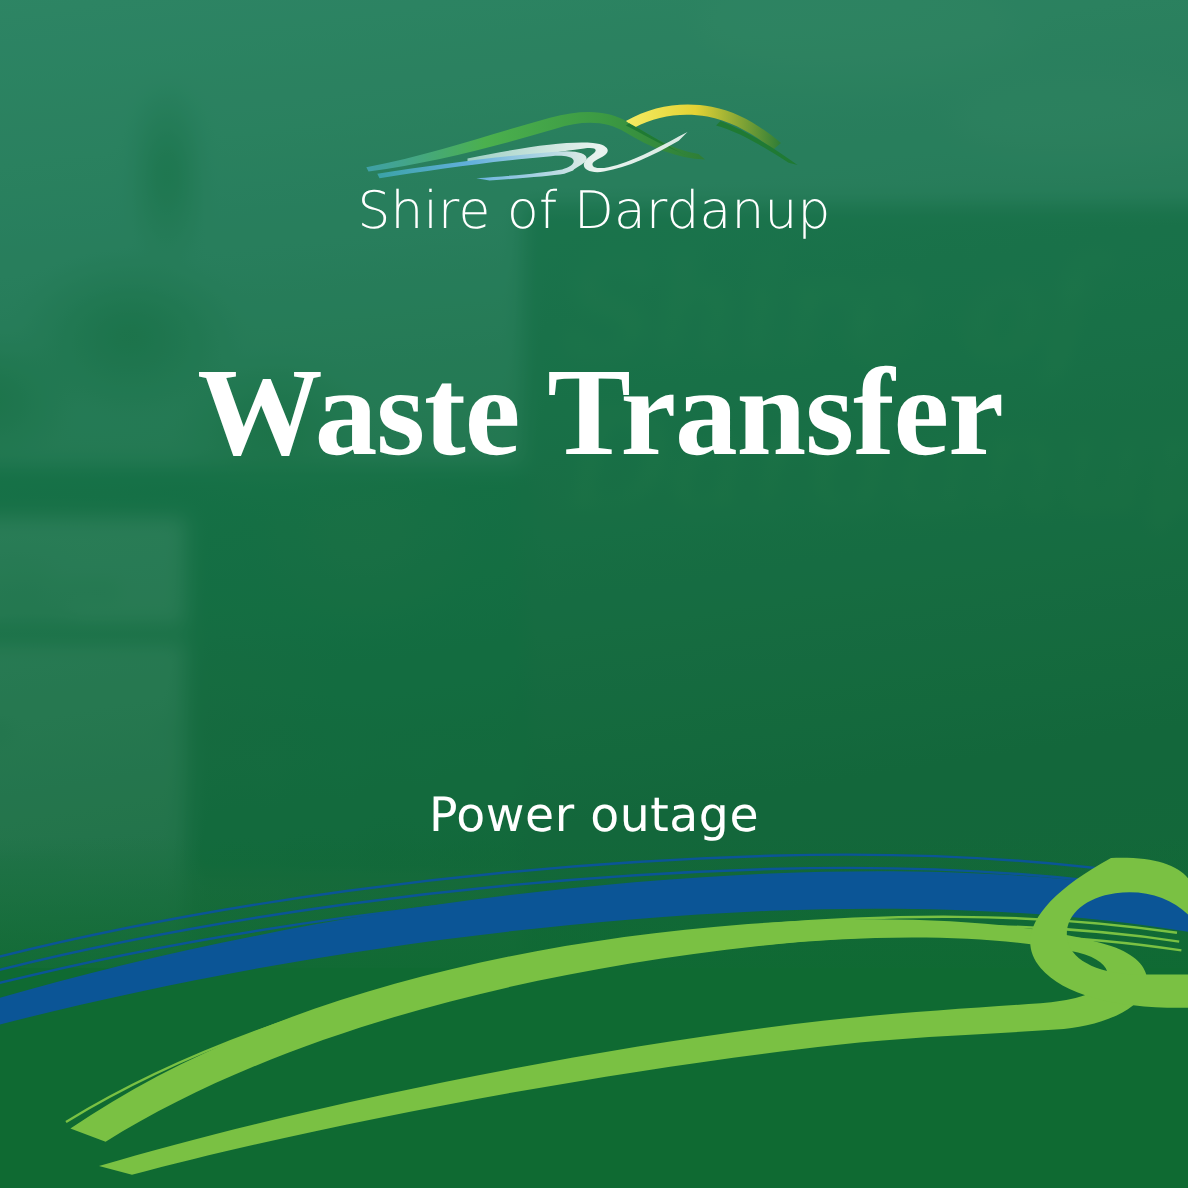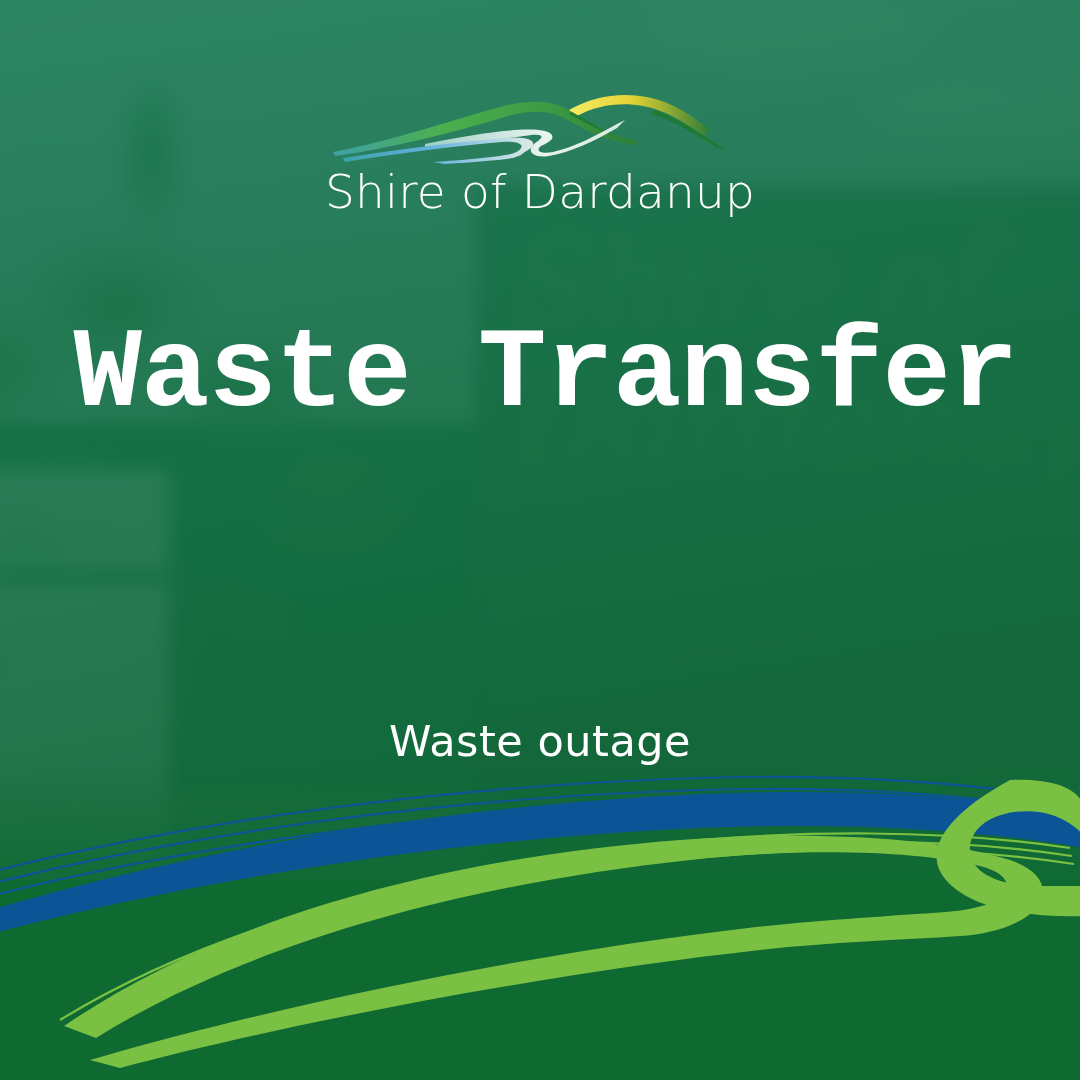--- a/index.html
+++ b/index.html
@@ -84,21 +84,21 @@
 
   
   .logo{position:absolute;left:0;right:0;top:88px;text-align:center;}
   .logo-mark{display:block;margin:0 auto;}
   .logo-word{display:block;color:#ffffff;font-size:47px;letter-spacing:.2px;
     font-weight:300;font-family:"DejaVu Sans", sans-serif;margin-top:-4px;}
 
   
   .headline{position:absolute;left:50px;right:39px;top:296px;text-align:center;
     color:#ffffff;font-weight:bold;font-size:114px;line-height:1.38;
-    font-family:Liberation Mono, monospace;letter-spacing:-1px;}
+    font-family:Liberation Serif, serif;letter-spacing:-1px;}
   .headline span{display:block;}
 
   
   .subtitle{position:absolute;left:0;right:0;top:716px;text-align:center;
     color:#ffffff;font-size:43px;font-weight:400;letter-spacing:.5px;
     font-family:"DejaVu Sans", sans-serif;}
 
   
   .swoosh{position:absolute;left:0;bottom:0;width:1080px;height:360px;}
 </style>
@@ -230,21 +230,21 @@
                L188,70 C176,72 150,74 120,76 L108,74 C140,72 170,69 186,66
                C194,64 198,60 196,57 C194,54 186,53 176,54 C128,58 70,66 20,74 Z" fill="url(#gRiver)"></path>
     </svg>
     <span class="logo-word">Shire of Dardanup</span>
   </div>
 
   <div class="headline">
     <span>Waste Transfer</span>
   </div>
 
-  <div class="subtitle">Waste outage</div>
+  <div class="subtitle">Power outage</div>
 
   <svg class="swoosh" viewBox="0 0 1080 360" preserveAspectRatio="none">
 
     <g fill="none" stroke="#0b5596" stroke-width="2.2">
       <path d="M-10,152 C180,104 430,66 700,58 C840,54 960,62 1060,78"></path>
       <path d="M-10,164 C180,116 430,78 700,70 C840,66 960,74 1060,90"></path>
       <path d="M-10,176 C180,128 430,90 700,82 C840,78 960,86 1060,102"></path>
     </g>
 
     <path d="M-10,190 C180,134 430,86 700,74 C850,68 980,76 1085,94

